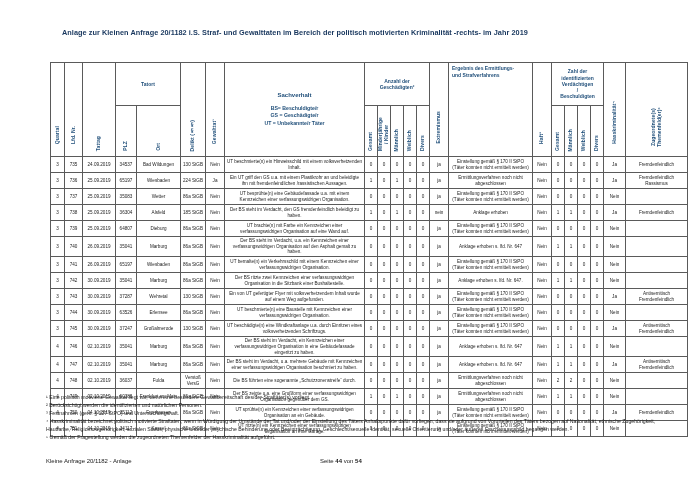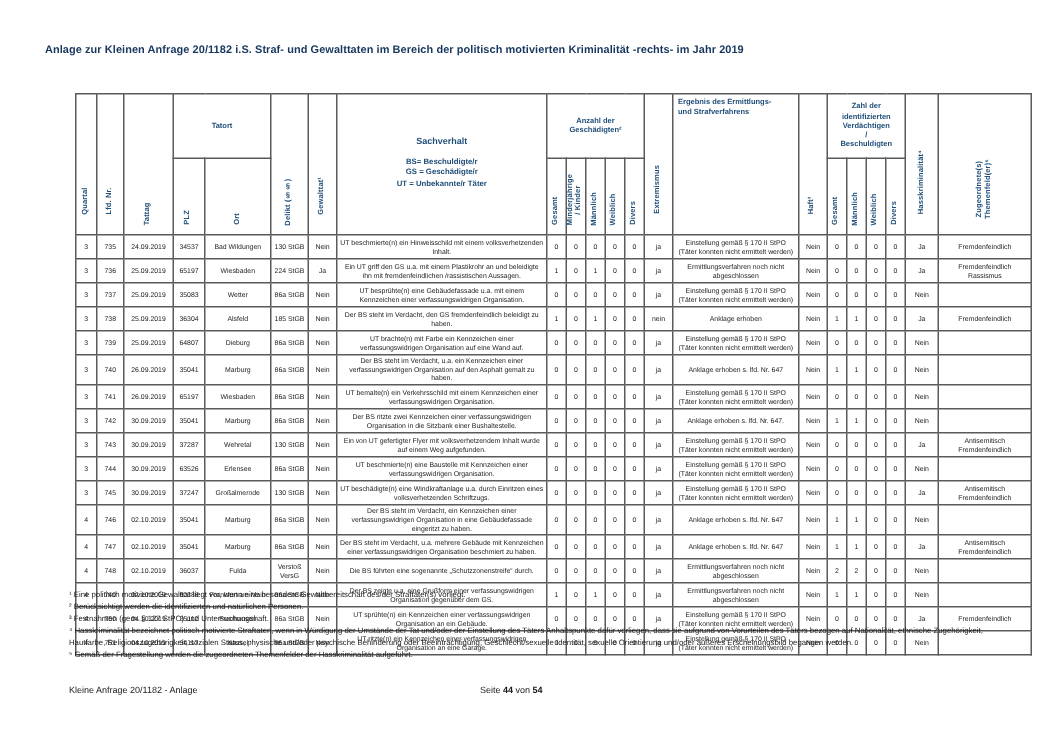--- a/index.html
+++ b/index.html
@@ -2,21 +2,21 @@
 <html><head>
 <meta charset="utf-8">
 <style>
   html,body{margin:0;padding:0;}
   body{
     width:700px;height:495px;background:#ffffff;overflow:hidden;position:relative;
     font-family:"Liberation Sans",sans-serif;color:#1c1c1c;
     -webkit-font-smoothing:antialiased;
   }
   .doc-title{
-    position:absolute;left:30px;top:28px;width:600px;
+    position:absolute;left:62px;top:28px;width:600px;
     font-size:7.3px;font-weight:700;color:#17365d;letter-spacing:.05px;
   }
   .tbl-wrap{position:absolute;left:50px;top:62px;}
   table{border-collapse:collapse;table-layout:fixed;width:604px;border:1px solid #3c3c3c;}
   th,td{border:.6px solid #5a5a5a;overflow:hidden;}
   th{color:#1f4e79;font-weight:700;font-size:5px;padding:0;}
   .h1 th{height:40px;}
   .h2 th{height:46px;}
   .vert{vertical-align:bottom;text-align:center;padding-bottom:4px;}
   .pb-lg{padding-bottom:11px;}

